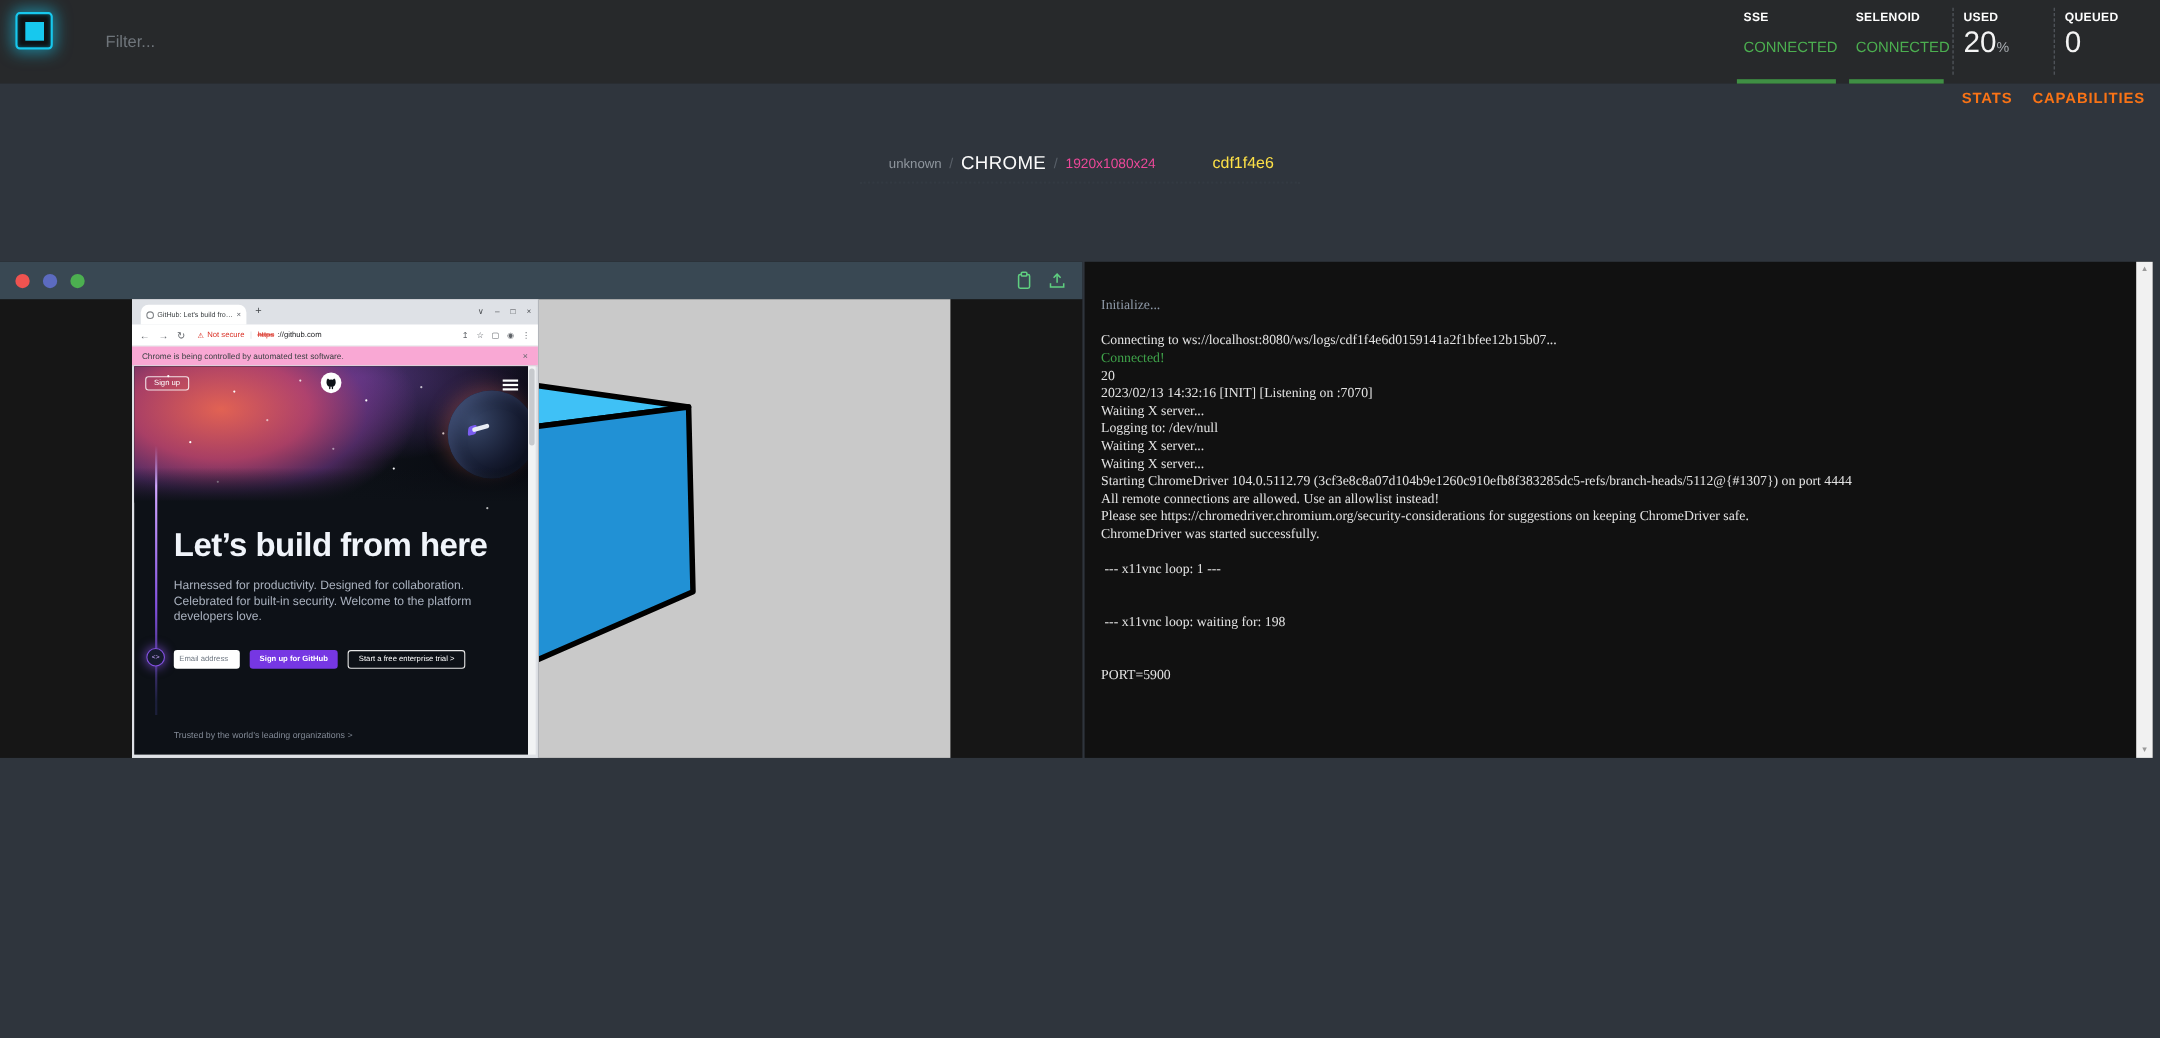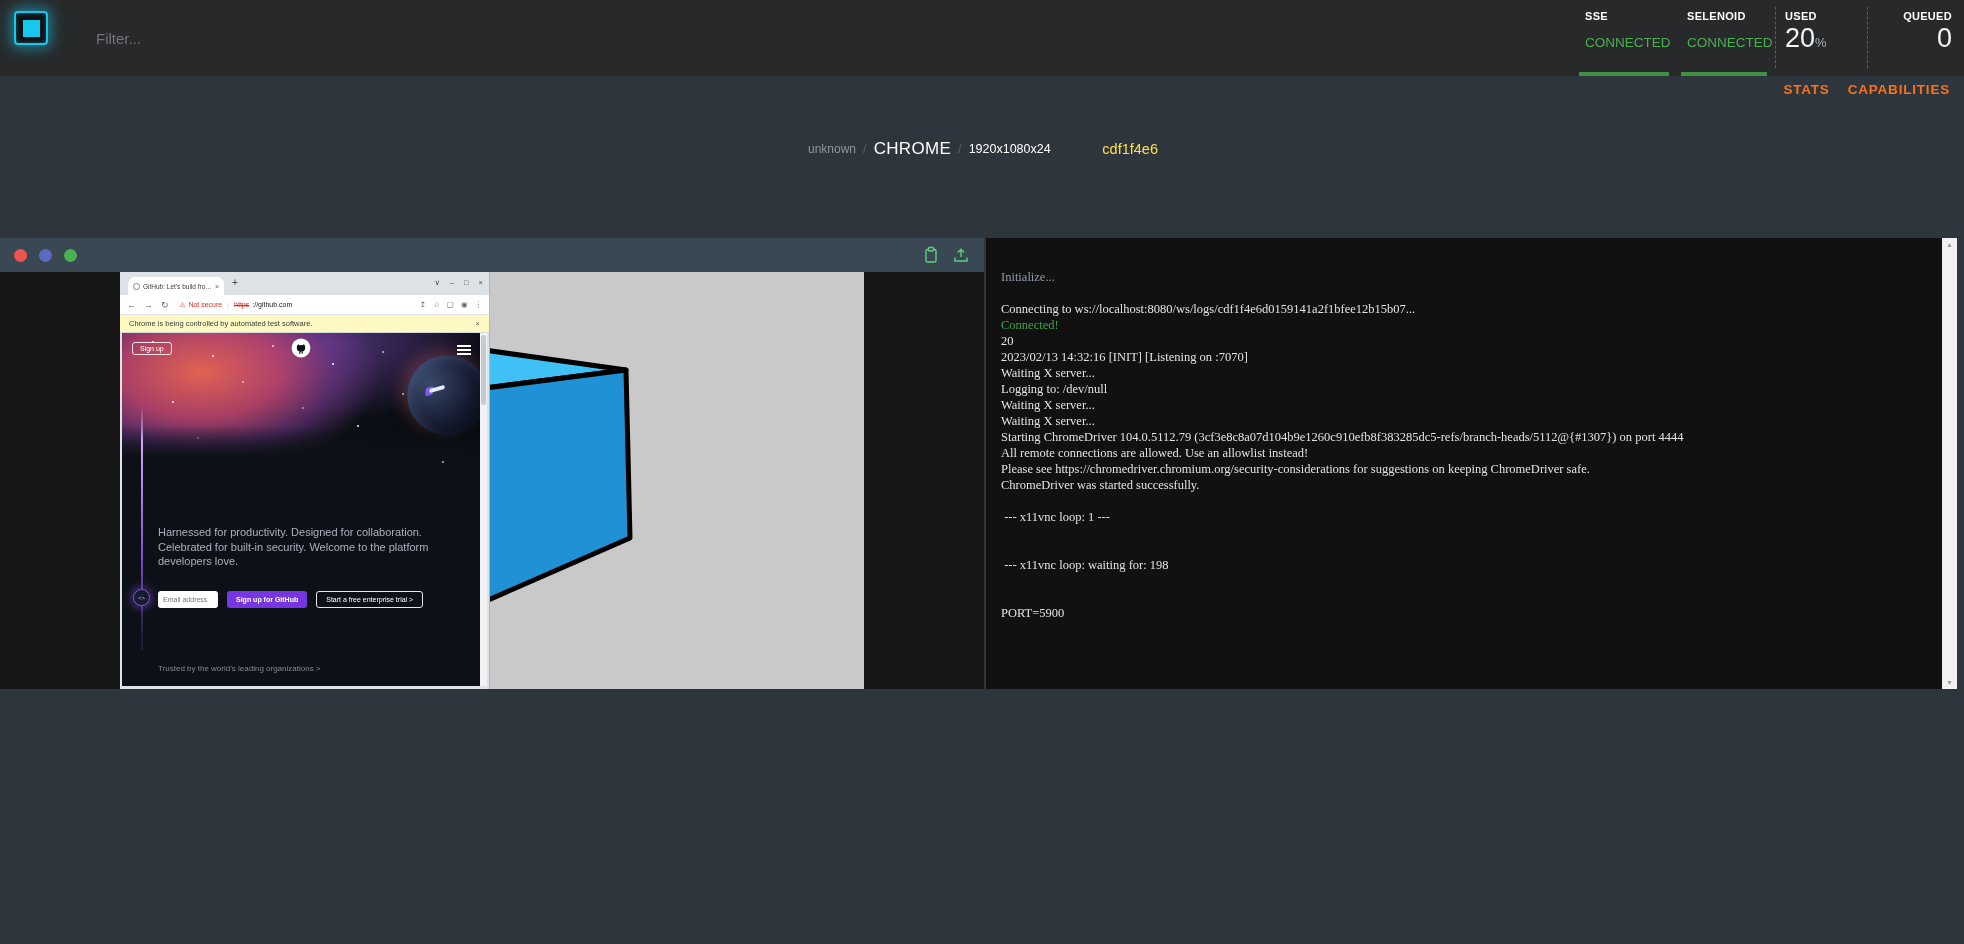--- a/index.html
+++ b/index.html
@@ -18,33 +18,33 @@
   .filter-input::placeholder { color:#6f757b; }
 
   .stats-row { position:absolute; right:12px; top:0; height:76px; display:flex; }
   .stat { position:relative; height:76px; padding:10px 0 0 10px; }
   .stat .s-label { font-size:11px; font-weight:700; color:#fdfdfd; letter-spacing:.3px; }
   .stat .s-conn { margin-top:13px; font-size:13.5px; color:#4caf50; }
   .stat .s-num { margin-top:1px; font-size:27px; font-weight:400; color:#f4f4f4; }
   .stat .s-small { font-size:13px; color:#a9adb2; font-weight:400; }
   .stat.live::after { content:""; position:absolute; left:4px; right:8px; bottom:0; height:4px; background:#3f8f44; }
   .stat.sep::before { content:""; position:absolute; left:0; top:7px; bottom:8px; border-left:1px dashed #595e65; }
-  .w-sse{width:102px;} .w-sel{width:98px;} .w-used{width:92px;} .w-queued{width:85px;text-align:right;} .w-quota{width:127px;}
+  .w-sse{width:102px;} .w-sel{width:98px;} .w-used{width:92px;} .w-queued{width:85px;} .w-quota{width:127px;}
 
   
   .main-tabs { position:absolute; top:82px; right:14px; display:flex; gap:18px; }
   .main-tab { font-size:13.5px; font-weight:700; letter-spacing:.8px; color:#f97316; cursor:pointer; }
 
   
   .session-bar { position:absolute; left:782px; top:132px; width:400px; height:35px;
                  border-bottom:2px dotted #333a42; display:flex; align-items:center; }
   .sess-version { margin-left:26px; font-size:12px; color:#8f969e; }
   .sess-sep { margin:0 7px; font-size:13px; color:#596069; }
   .sess-browser { font-size:17px; color:#fbfbfb; letter-spacing:.3px; }
-  .sess-screen { font-size:12.5px; color:#ffffff; }
+  .sess-screen { font-size:12.5px; color:#ec4899; }
   .sess-id { margin-left:auto; margin-right:24px; font-size:14.5px; color:#fde047; cursor:pointer; }
 
   
   .vnc-panel { position:absolute; left:0; top:238px; width:984px; height:451px; background:#161616; }
   .vnc-titlebar { position:absolute; left:0; top:0; right:0; height:34px; background:#394853; display:flex; align-items:center; padding:0 14px; }
   .dot { width:13px; height:13px; border-radius:50%; margin-right:12px; cursor:pointer; }
   .dot-red{ background:#ef5350; } .dot-blue{ background:#5c6bc0; } .dot-green{ background:#4caf50; }
   .tb-spacer { flex:1; }
   .tb-icon { width:18px; height:18px; margin-left:12px; cursor:pointer; }
 
@@ -69,21 +69,21 @@
   .nav-g { font-size:9px; color:#5f6368; margin-right:8px; cursor:pointer; }
   .chip { display:flex; align-items:center; margin-left:3px; font-size:7px; gap:3px; }
   .warn { color:#d93025; font-size:6.5px; }
   .ns { color:#d93025; }
   .chip-div { color:#dadce0; margin:0 2px; }
   .scheme { color:#d93025; text-decoration:line-through; }
   .host { color:#202124; }
   .addr-right { margin-left:auto; display:flex; gap:7px; font-size:7.5px; color:#5f6368; }
   .addr-right span { cursor:pointer; }
 
-  .infobar { position:absolute; top:43px; left:0; right:0; height:18px; background:#fef9c3; border-bottom:1px solid #d7dadd;
+  .infobar { position:absolute; top:43px; left:0; right:0; height:18px; background:#f9a8d4; border-bottom:1px solid #d7dadd;
              display:flex; align-items:center; padding:0 9px; font-size:7.5px; color:#3c4043; }
   .ib-close { margin-left:auto; color:#5f6368; font-size:8px; cursor:pointer; }
 
   .page { position:absolute; top:61px; left:2px; right:9px; bottom:3px; background:#0d1117; overflow:hidden; }
   .pgscroll { position:absolute; top:61px; right:2px; bottom:3px; width:7px; background:#f1f3f4; }
   .pg-thumb { position:absolute; left:1px; right:1px; top:2px; height:70px; background:#c7cace; border-radius:3px; }
 
   .nebula { position:absolute; top:0; left:0; right:0; height:122px;
     background:
       radial-gradient(ellipse 230px 130px at 22% 32%, rgba(236,102,85,.95), rgba(205,73,116,.8) 35%, rgba(124,58,147,.55) 58%, rgba(30,25,60,0) 78%),
@@ -267,20 +267,21 @@
           </svg>
           <div class="burger">
               <i></i>
               <i></i>
               <i></i>
             </div>
 
           <div class="branch-line"></div>
           <div class="code-node">&lt;&gt;</div>
 
+          <div class="hero-h1">Let’s build from here</div>
           <div class="hero-p">Harnessed for productivity. Designed for collaboration. Celebrated for built-in security. Welcome to the platform developers love.</div>
 
           <div class="cta">
             <input class="email" type="text" placeholder="Email address" style="">
             <div class="btn-purple">Sign up for GitHub</div>
             <div class="btn-outline">Start a free enterprise trial &gt;</div>
           </div>
 
           <div class="trusted">Trusted by the world’s leading organizations &gt;</div>
         </div>

